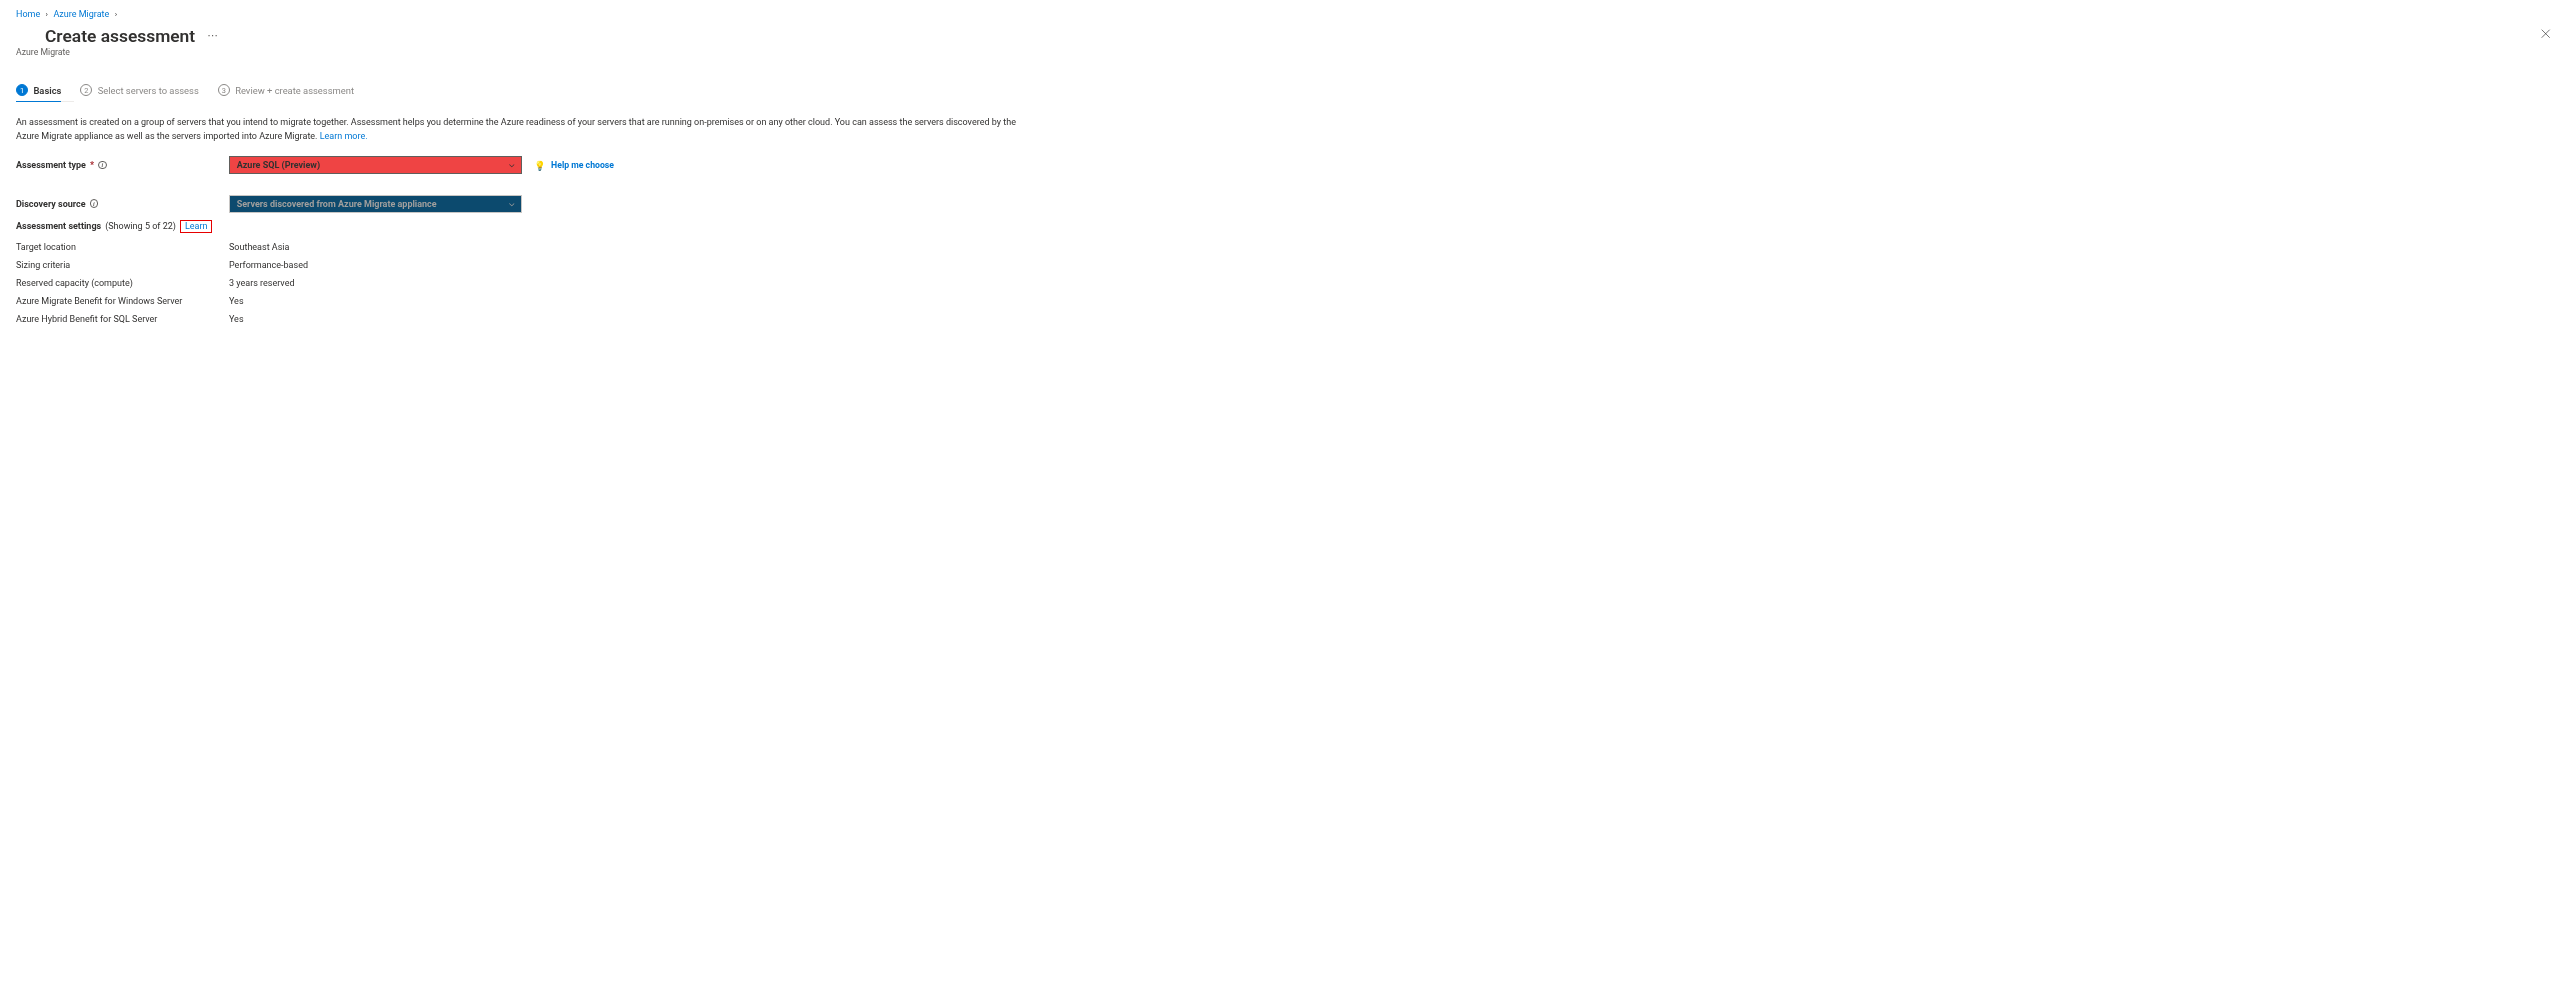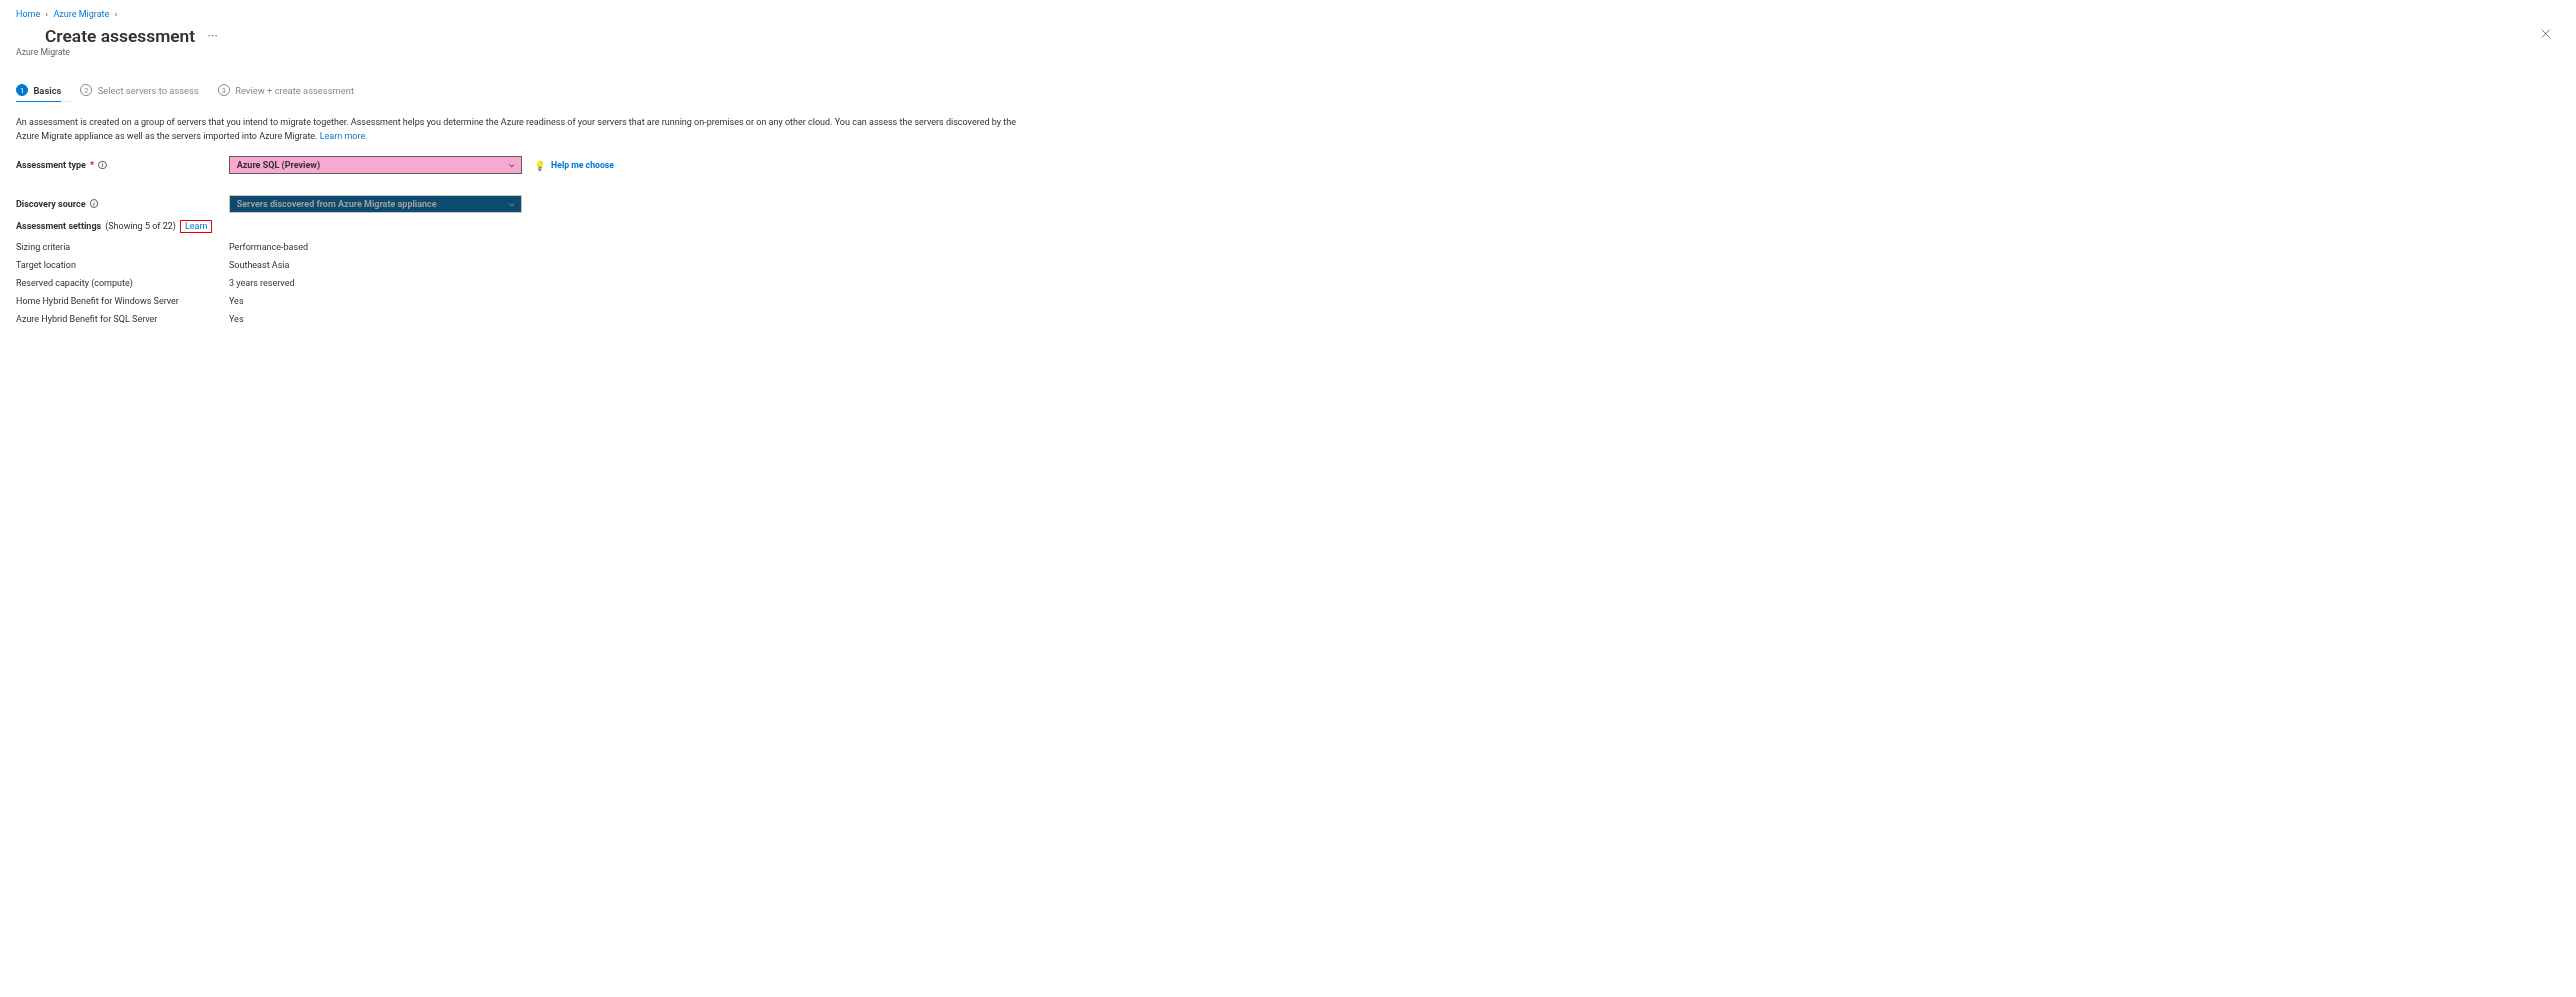--- a/index.html
+++ b/index.html
@@ -167,21 +167,21 @@
   }
   .dropdown {
     width: 293px;
     height: 17.4px;
     border: 0.7px solid #605e5c;
     display: flex;
     align-items: center;
     justify-content: space-between;
     padding: 0 6.7px;
     font-size: 9px;
-    background: #f9a8d4;
+    background: #ef4444;
     cursor: pointer;
   }
   .dropdown.disabled {
     background: #0c4a6e;
     color: #a19f9d;
     border-color: #c8c6c4;
     cursor: default;
   }
   .chev {
     font-size: 6.7px;
@@ -302,33 +302,33 @@
 <div class="settings-header">
   <span class="bold">Assessment settings</span>
   <span>(Showing 5 of 22)</span>
   <span class="edit-box">
     <a href="#">Learn</a>
   </span>
 </div>
 
 <div class="settings-grid">
   <div class="settings-row">
+    <span class="k">Target location</span>
+    <span class="v">Southeast Asia</span>
+  </div>
+  <div class="settings-row">
     <span class="k">Sizing criteria</span>
     <span class="v">Performance-based</span>
   </div>
   <div class="settings-row">
-    <span class="k">Target location</span>
-    <span class="v">Southeast Asia</span>
-  </div>
-  <div class="settings-row">
     <span class="k">Reserved capacity (compute)</span>
     <span class="v">3 years reserved</span>
   </div>
   <div class="settings-row">
-    <span class="k">Home Hybrid Benefit for Windows Server</span>
+    <span class="k">Azure Migrate Benefit for Windows Server</span>
     <span class="v">Yes</span>
   </div>
   <div class="settings-row">
     <span class="k">Azure Hybrid Benefit for SQL Server</span>
     <span class="v">Yes</span>
   </div>
 </div>
 
 
 </body></html>

